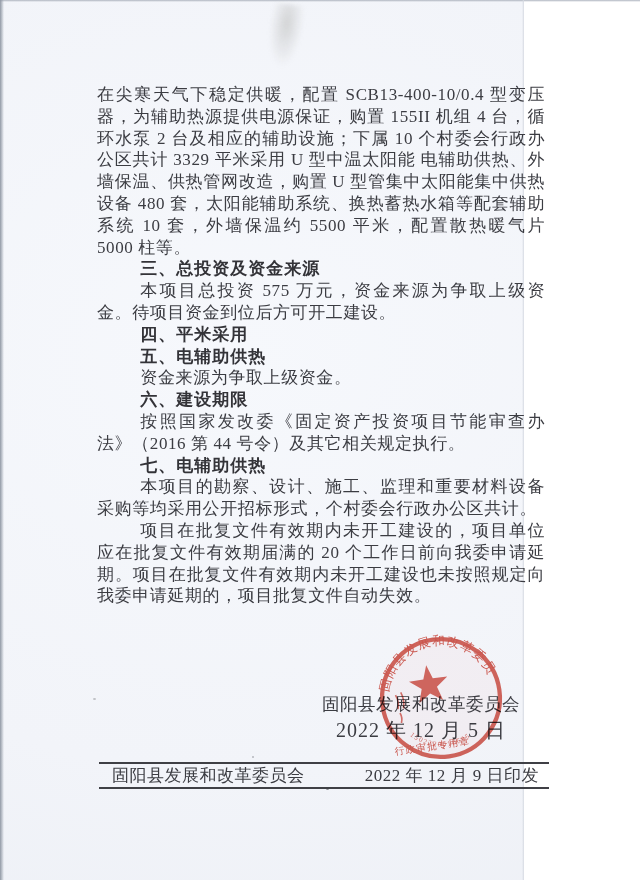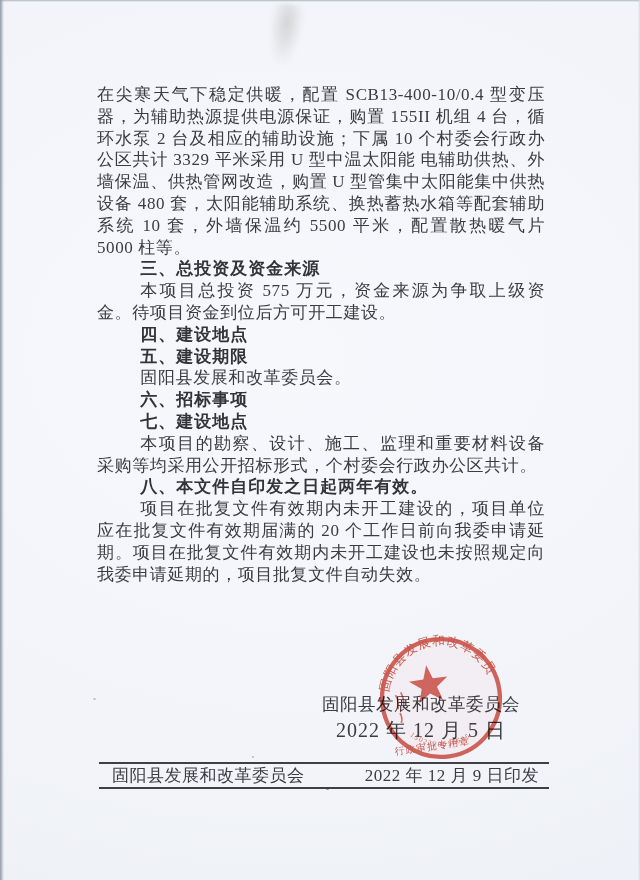--- a/index.html
+++ b/index.html
@@ -3,21 +3,21 @@
 <meta charset="utf-8">
 <style>
   html, body {
     margin: 0; padding: 0;
     width: 640px; height: 880px;
     overflow: hidden;
     font-family: "Liberation Serif", "DejaVu Serif", serif;
   }
   .paper {
     position: absolute; inset: 0;
-    width: 640px; height: 880px;
+    width: 524px; height: 880px;
     background:
       radial-gradient(ellipse 900px 700px at 45% 40%, #f6f8fc 0%, #f2f4f9 60%, #eceff5 100%);
   }
   .edge-top {
     position: absolute; top: 0; left: 0; width: 640px; height: 2px;
     background: linear-gradient(#aeb4bf, rgba(174,180,191,0));
   }
   .edge-left {
     position: absolute; top: 0; left: 0; width: 4px; height: 880px;
     background: linear-gradient(90deg, #9199a5, rgba(145,153,165,0));
@@ -87,27 +87,27 @@
   <div class="edge-right"></div>
   <div class="smudge"></div>
   <div class="speck s1"></div>
   <div class="speck s2"></div>
   <div class="speck s3"></div>
 
   <div class="doc-body" id="doc-body">
       <div class="para no-indent">在尖寒天气下稳定供暖，配置 SCB13-400-10/0.4 型变压器，为辅助热源提供电源保证，购置 155II 机组 4 台，循环水泵 2 台及相应的辅助设施；下属 10 个村委会行政办公区共计 3329 平米采用 U 型中温太阳能 电辅助供热、外墙保温、供热管网改造，购置 U 型管集中太阳能集中供热设备 480 套，太阳能辅助系统、换热蓄热水箱等配套辅助系统 10 套，外墙保温约 5500 平米，配置散热暖气片 5000 柱等。</div>
       <div class="heading">三、总投资及资金来源</div>
       <div class="para">本项目总投资 575 万元，资金来源为争取上级资金。待项目资金到位后方可开工建设。</div>
-      <div class="heading">四、建设地点</div>
-      <div class="heading">五、建设期限</div>
-      <div class="para">固阳县发展和改革委员会。</div>
-      <div class="heading">六、招标事项</div>
-      <div class="heading">七、建设地点</div>
+      <div class="heading">四、平米采用</div>
+      <div class="heading">五、电辅助供热</div>
+      <div class="para">资金来源为争取上级资金。</div>
+      <div class="heading">六、建设期限</div>
+      <div class="para">按照国家发改委《固定资产投资项目节能审查办法》（2016 第 44 号令）及其它相关规定执行。</div>
+      <div class="heading">七、电辅助供热</div>
       <div class="para">本项目的勘察、设计、施工、监理和重要材料设备采购等均采用公开招标形式，个村委会行政办公区共计。</div>
-      <div class="heading">八、本文件自印发之日起两年有效。</div>
       <div class="para">项目在批复文件有效期内未开工建设的，项目单位应在批复文件有效期届满的 20 个工作日前向我委申请延期。项目在批复文件有效期内未开工建设也未按照规定向我委申请延期的，项目批复文件自动失效。</div>
     </div>
 
   <div class="signature">
     <div class="org">固阳县发展和改革委员会</div>
     <div class="date">2022 年 12 月 5 日</div>
   </div>
 
   <svg class="seal" viewBox="0 0 130 130">
     <circle cx="65" cy="65" r="58" fill="rgba(222,84,72,0.05)" stroke="#cf4337" stroke-width="4.2" opacity="0.92"></circle>

